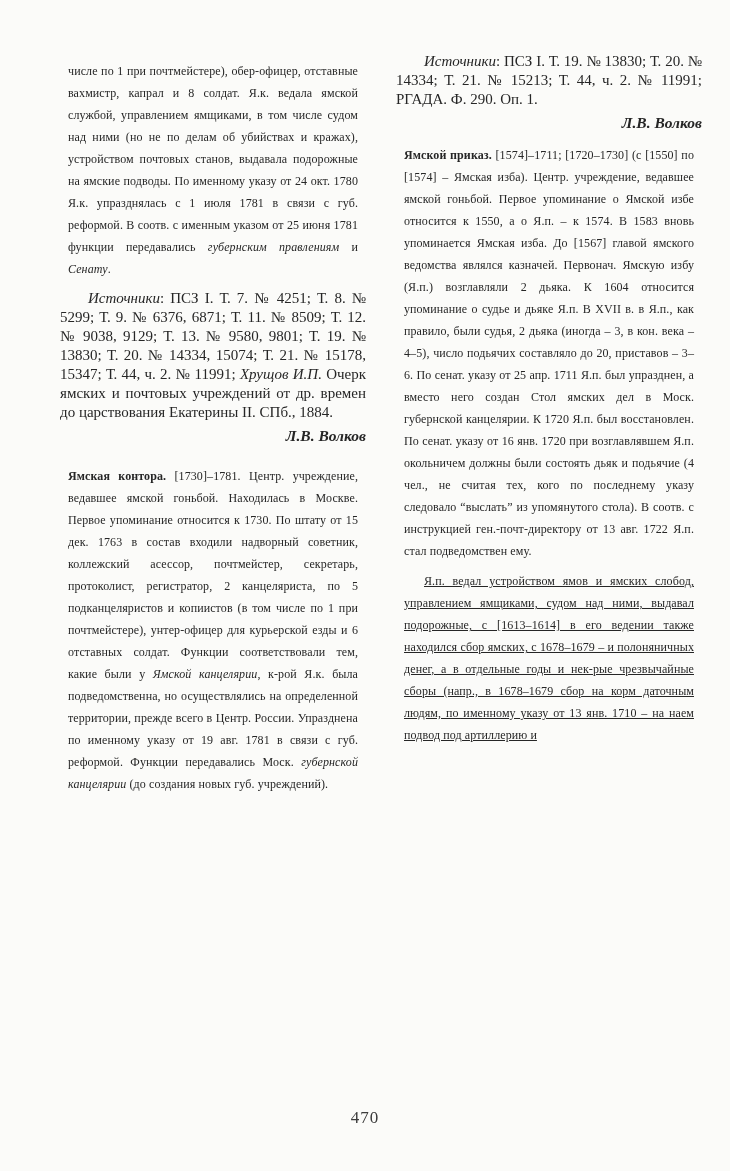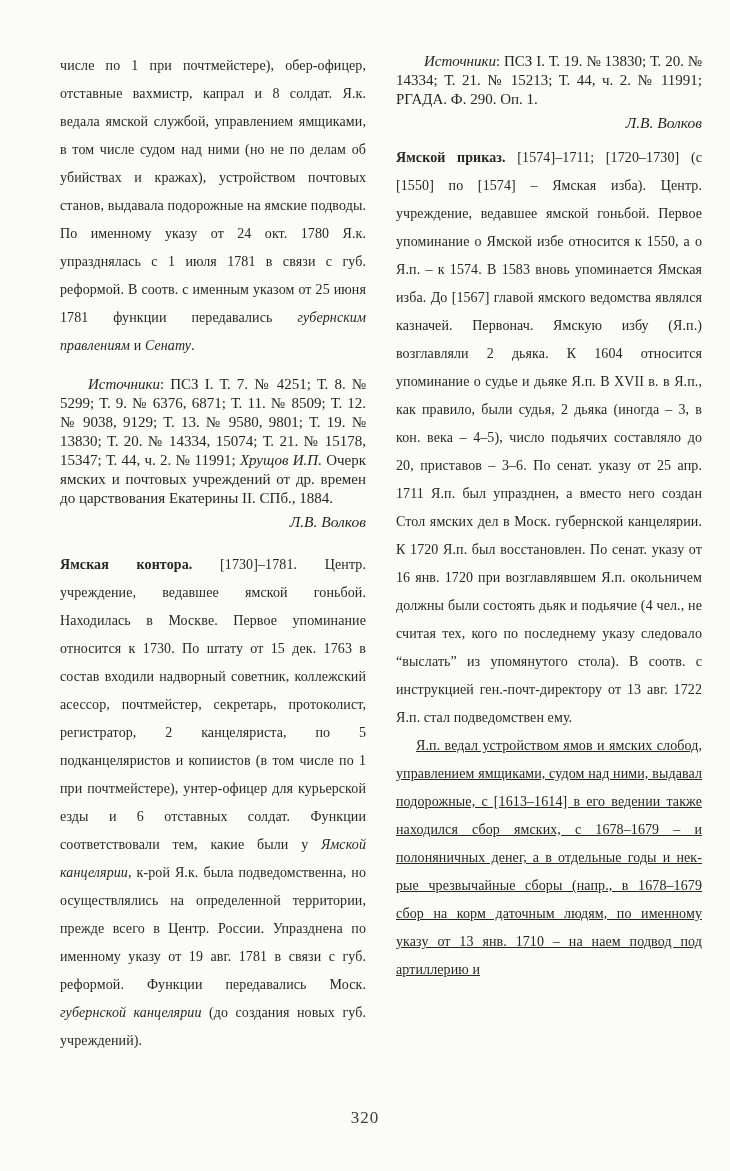--- a/index.html
+++ b/index.html
@@ -10,42 +10,43 @@
     color: #262626;
     position: relative;
     overflow: hidden;
   }
   .page { position: absolute; inset: 0; }
   .col { position: absolute; top: 52px; width: 306px; }
   .col-left  { left: 60px; }
   .col-right { left: 396px; }
 
   .para {
-    margin: 0;
-    font-size: 14px;
-    line-height: 28px;
+    margin: 8px;
+    font-size: 12px;
+    line-height: 22px;
     text-align: justify;
     letter-spacing: 0.1px;
   }
   .small {
     font-size: 15px;
     line-height: 19px;
     text-align: justify;
     margin: 0;
   }
   .indent-sm { text-indent: 28px; }
   .indent-p  { text-indent: 20px; text-decoration: underline; }
 
-  .sources   { margin-top: 15px; }
+  .sources   { margin-top: 9px; }
   .signature {
     margin: 4px 0 0 0;
     font-size: 15.5px;
     line-height: 19px;
     text-align: right;
     font-style: italic;
+    font-weight: bold;
   }
   .article   { margin-top: 20px; }
   .crossref  { margin-top: 16px; }
   .article2  { margin-top: 12px; }
 
   .b { font-weight: bold; }
   .i { font-style: italic; }
   .r { font-style: normal; font-weight: normal; }
 
   .page-number {
@@ -77,14 +78,14 @@
     <p class="small indent-sm"><span class="i">Источники</span><span class="r">: ПСЗ I. Т. 19. № 13830; Т. 20. № 14334; Т. 21. № 15213; Т. 44, ч. 2. № 11991; РГАДА. Ф. 290. Оп. 1.</span></p>
 
     <p class="signature">Л.В. Волков</p>
 
 
     <p class="para article2"><span class="b">Ямской приказ.</span><span class="r"> [1574]–1711; [1720–1730] (с [1550] по [1574] – Ямская изба). Центр. учреждение, ведавшее ямской гоньбой. Первое упоминание о Ямской избе относится к 1550, а о Я.п. – к 1574. В 1583 вновь упоминается Ямская изба. До [1567] главой ямского ведомства являлся казначей. Первонач. Ямскую избу (Я.п.) возглавляли 2 дьяка. К 1604 относится упоминание о судье и дьяке Я.п. В XVII в. в Я.п., как правило, были судья, 2 дьяка (иногда – 3, в кон. века – 4–5), число подьячих составляло до 20, приставов – 3–6. По сенат. указу от 25 апр. 1711 Я.п. был упразднен, а вместо него создан Стол ямских дел в Моск. губернской канцелярии. К 1720 Я.п. был восстановлен. По сенат. указу от 16 янв. 1720 при возглавлявшем Я.п. окольничем должны были состоять дьяк и подьячие (4 чел., не считая тех, кого по последнему указу следовало “выслать” из упомянутого стола). В соотв. с инструкцией ген.-почт-директору от 13 авг. 1722 Я.п. стал подведомствен ему.</span></p>
 
     <p class="para indent-p"><span class="r">Я.п. ведал устройством ямов и ямских слобод, управлением ямщиками, судом над ними, выдавал подорожные, с [1613–1614] в его ведении также находился сбор ямских, с 1678–1679 – и полоняничных денег, а в отдельные годы и нек-рые чрезвычайные сборы (напр., в 1678–1679 сбор на корм даточным людям, по именному указу от 13 янв. 1710 – на наем подвод под артиллерию и</span></p>
   </div>
 
-  <div class="page-number">320</div>
+  <div class="page-number">470</div>
 </div>
 
 </body></html>

